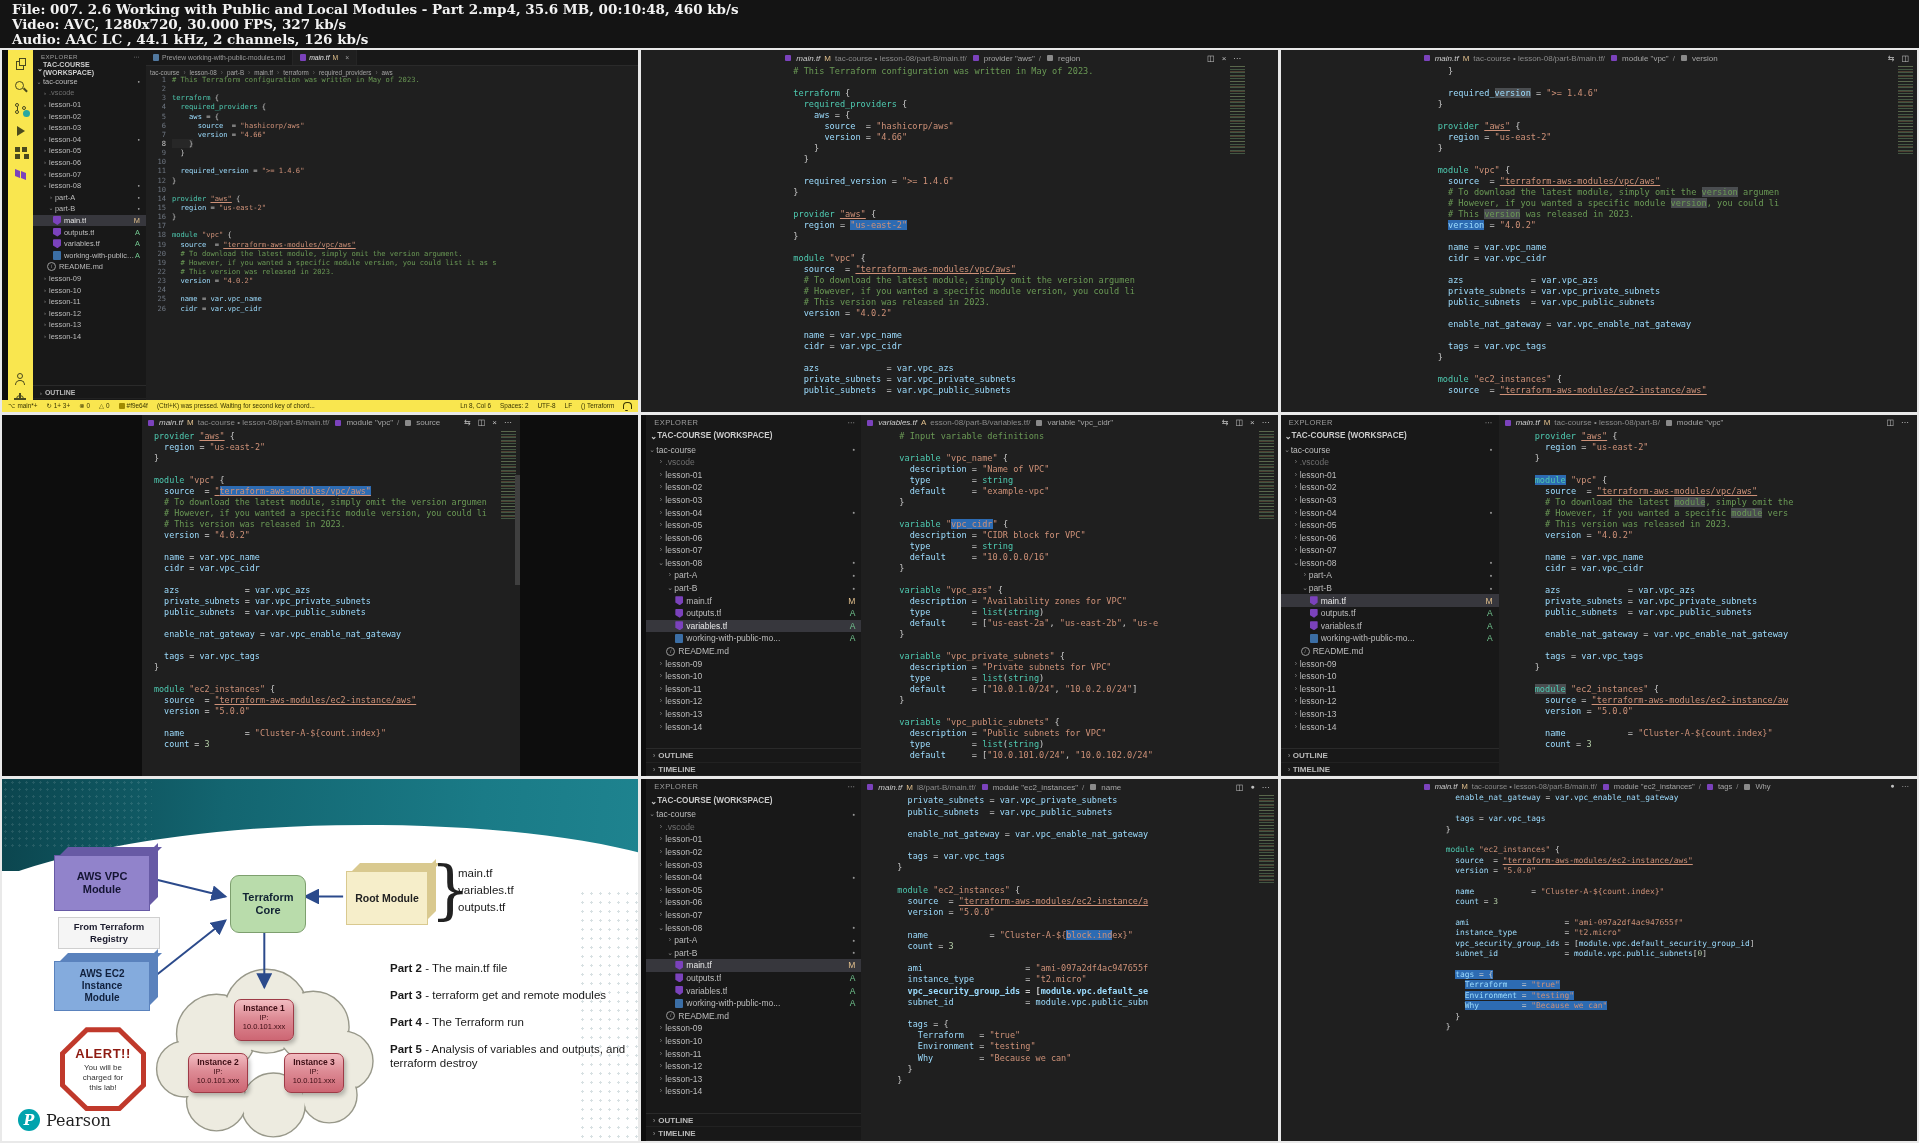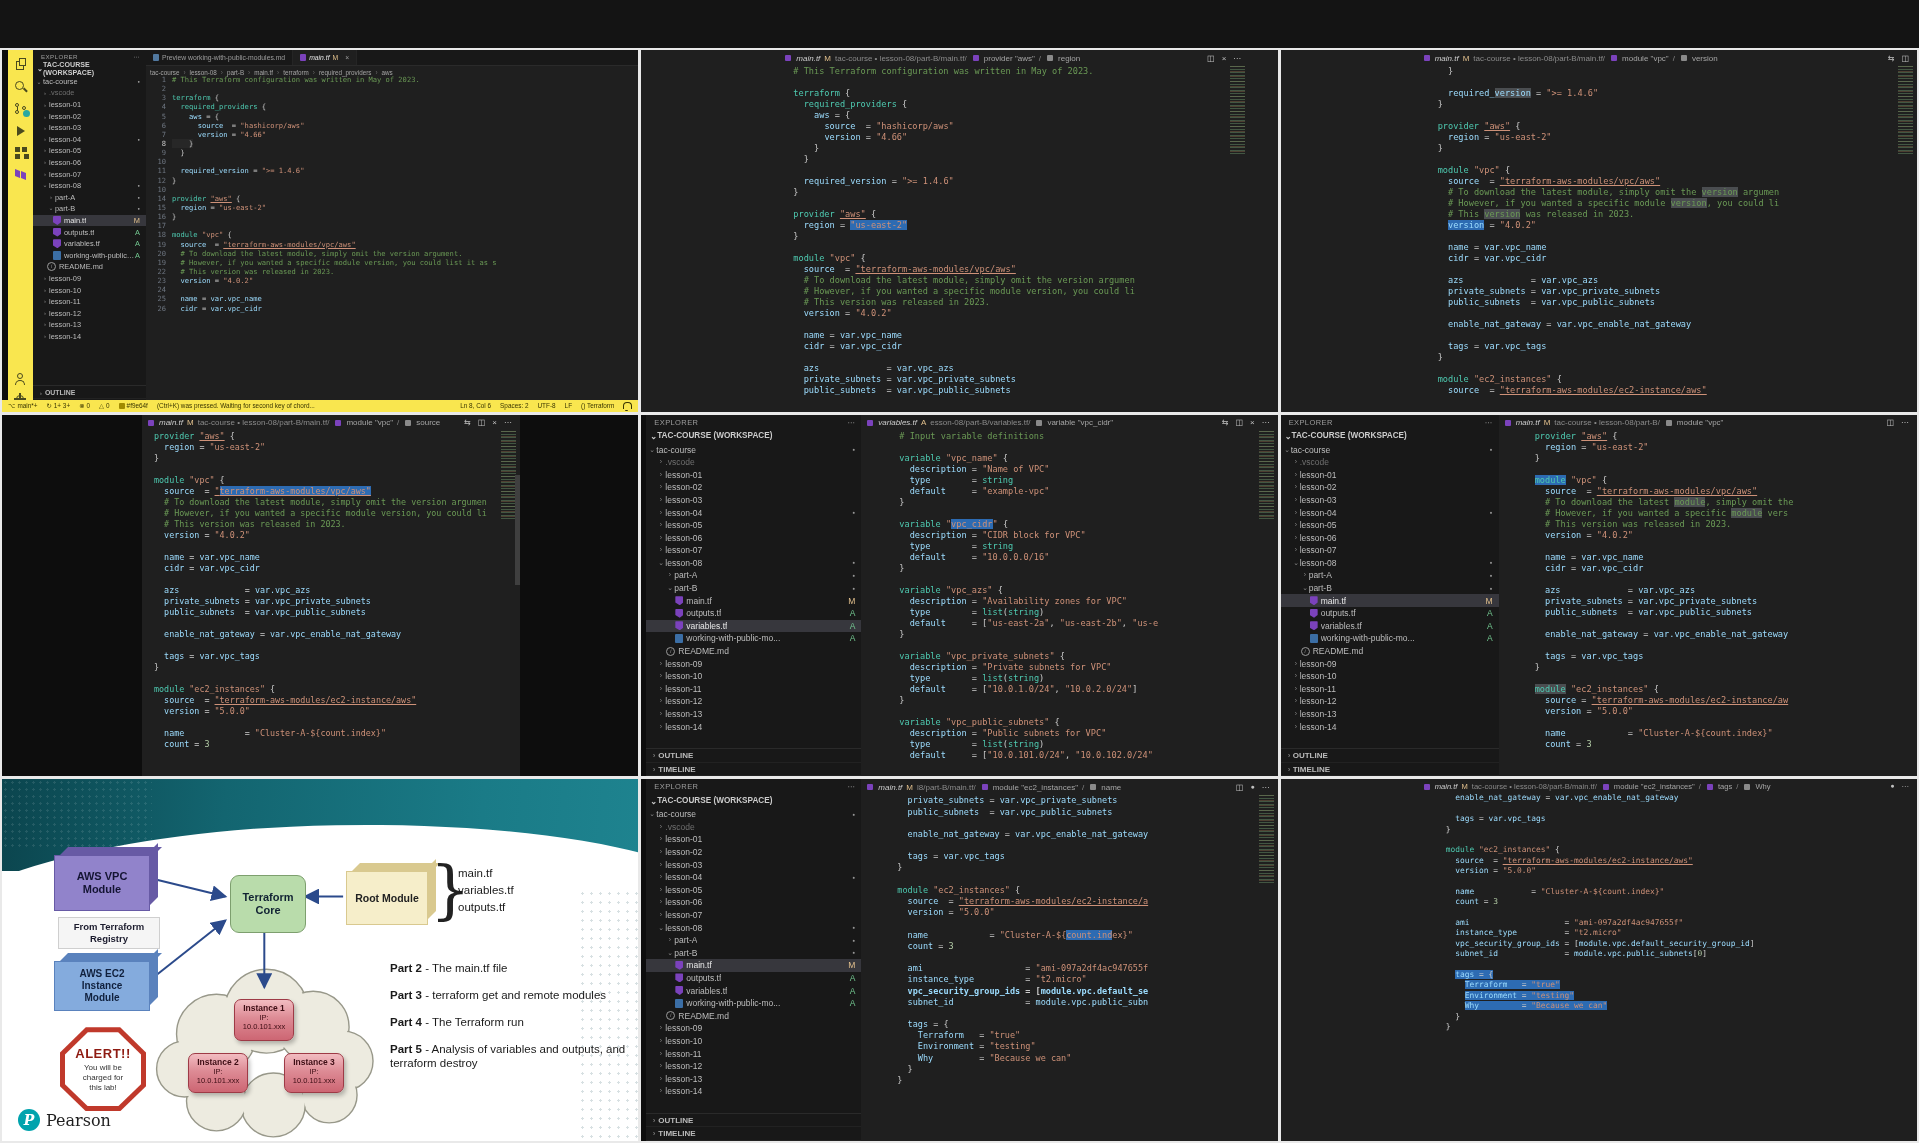--- a/index.html
+++ b/index.html
@@ -121,20 +121,25 @@
   .pearson{position:absolute;display:flex;align-items:center;gap:6px;}
   .pearson .pc{width:22px;height:22px;border-radius:50%;background:#00a3ad;color:#fff;font-family:"DejaVu Serif",serif;
                font-style:italic;font-weight:bold;font-size:14px;display:flex;align-items:center;justify-content:center;}
   .pearson .pt{font-family:"DejaVu Serif",serif;font-size:16px;color:#1f1f1f;}
   svg.overlay{position:absolute;inset:0;width:100%;height:100%;}
 </style>
 </head>
 <body>
 
 <div id="sheet">
+  <div id="head">
+    <div>File: 007. 2.6 Working with Public and Local Modules - Part 2.mp4, 35.6 MB, 00:10:48, 460 kb/s</div>
+    <div>Video: AVC, 1280x720, 30.000 FPS, 327 kb/s</div>
+    <div>Audio: AAC LC , 44.1 kHz, 2 channels, 126 kb/s</div>
+  </div>
   <div id="grid">
     <div class="cell" id="cell0">
         <div class="ide">
           <div class="blackpad" style="width: 6px;"></div>
           <div class="activity" style="left: 6px; width: 25px; background: rgb(249, 230, 79);">
             <span class="ai ic-files">
               <i class="a"></i>
               <i class="b"></i>
             </span>
             <span class="ai ic-search">
@@ -1145,21 +1150,21 @@
               <div class="cl" style="height: 11.2px; line-height: 11.2px;"><span class="ct">&nbsp;</span></div>
               <div class="cl" style="height: 11.2px; line-height: 11.2px;"><span class="ct"><span class="tok-def">  </span><span class="tok-prop">enable_nat_gateway</span><span class="tok-def"> = </span><span class="tok-prop">var.vpc_enable_nat_gateway</span></span></div>
               <div class="cl" style="height: 11.2px; line-height: 11.2px;"><span class="ct">&nbsp;</span></div>
               <div class="cl" style="height: 11.2px; line-height: 11.2px;"><span class="ct"><span class="tok-def">  </span><span class="tok-prop">tags</span><span class="tok-def"> = </span><span class="tok-prop">var.vpc_tags</span></span></div>
               <div class="cl" style="height: 11.2px; line-height: 11.2px;"><span class="ct"><span class="tok-def">}</span></span></div>
               <div class="cl" style="height: 11.2px; line-height: 11.2px;"><span class="ct">&nbsp;</span></div>
               <div class="cl" style="height: 11.2px; line-height: 11.2px;"><span class="ct"><span class="tok-kw">module</span><span class="tok-def"> </span><span class="tok-str">"ec2_instances"</span><span class="tok-def"> {</span></span></div>
               <div class="cl" style="height: 11.2px; line-height: 11.2px;"><span class="ct"><span class="tok-def">  </span><span class="tok-prop">source</span><span class="tok-def">  = </span><span class="tok-str u">"terraform-aws-modules/ec2-instance/a</span></span></div>
               <div class="cl" style="height: 11.2px; line-height: 11.2px;"><span class="ct"><span class="tok-def">  </span><span class="tok-prop">version</span><span class="tok-def"> = </span><span class="tok-str">"5.0.0"</span></span></div>
               <div class="cl" style="height: 11.2px; line-height: 11.2px;"><span class="ct">&nbsp;</span></div>
-              <div class="cl" style="height: 11.2px; line-height: 11.2px;"><span class="ct"><span class="tok-def">  </span><span class="tok-prop">name</span><span class="tok-def">            = </span><span class="tok-str">"Cluster-A-${</span><span class="tok-str bg-sel">count.ind</span><span class="tok-str">ex}"</span></span></div>
+              <div class="cl" style="height: 11.2px; line-height: 11.2px;"><span class="ct"><span class="tok-def">  </span><span class="tok-prop">name</span><span class="tok-def">            = </span><span class="tok-str">"Cluster-A-${</span><span class="tok-str bg-sel">block.ind</span><span class="tok-str">ex}"</span></span></div>
               <div class="cl" style="height: 11.2px; line-height: 11.2px;"><span class="ct"><span class="tok-def">  </span><span class="tok-prop">count</span><span class="tok-def"> = </span><span class="tok-num">3</span></span></div>
               <div class="cl" style="height: 11.2px; line-height: 11.2px;"><span class="ct">&nbsp;</span></div>
               <div class="cl" style="height: 11.2px; line-height: 11.2px;"><span class="ct"><span class="tok-def">  </span><span class="tok-prop">ami</span><span class="tok-def">                    = </span><span class="tok-str">"ami-097a2df4ac947655f</span></span></div>
               <div class="cl" style="height: 11.2px; line-height: 11.2px;"><span class="ct"><span class="tok-def">  </span><span class="tok-prop">instance_type</span><span class="tok-def">          = </span><span class="tok-str">"t2.micro"</span></span></div>
               <div class="cl" style="height: 11.2px; line-height: 11.2px; font-weight: bold;"><span class="ct"><span class="tok-def">  </span><span class="tok-prop">vpc_security_group_ids</span><span class="tok-def"> = [</span><span class="tok-prop">module.vpc.default_se</span></span></div>
               <div class="cl" style="height: 11.2px; line-height: 11.2px;"><span class="ct"><span class="tok-def">  </span><span class="tok-prop">subnet_id</span><span class="tok-def">              = </span><span class="tok-prop">module.vpc.public_subn</span></span></div>
               <div class="cl" style="height: 11.2px; line-height: 11.2px;"><span class="ct">&nbsp;</span></div>
               <div class="cl" style="height: 11.2px; line-height: 11.2px;"><span class="ct"><span class="tok-def">  </span><span class="tok-prop">tags</span><span class="tok-def"> = {</span></span></div>
               <div class="cl" style="height: 11.2px; line-height: 11.2px;"><span class="ct"><span class="tok-def">    </span><span class="tok-prop">Terraform</span><span class="tok-def">   = </span><span class="tok-str">"true"</span></span></div>
               <div class="cl" style="height: 11.2px; line-height: 11.2px;"><span class="ct"><span class="tok-def">    </span><span class="tok-prop">Environment</span><span class="tok-def"> = </span><span class="tok-str">"testing"</span></span></div>

